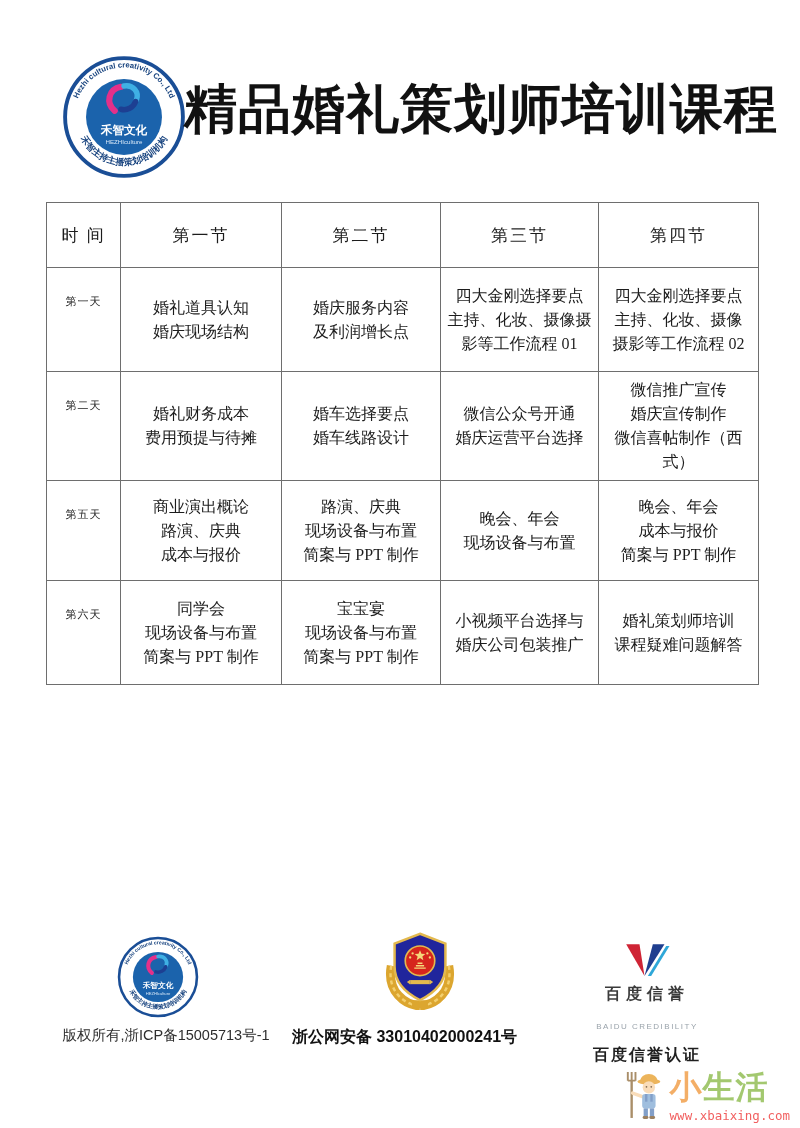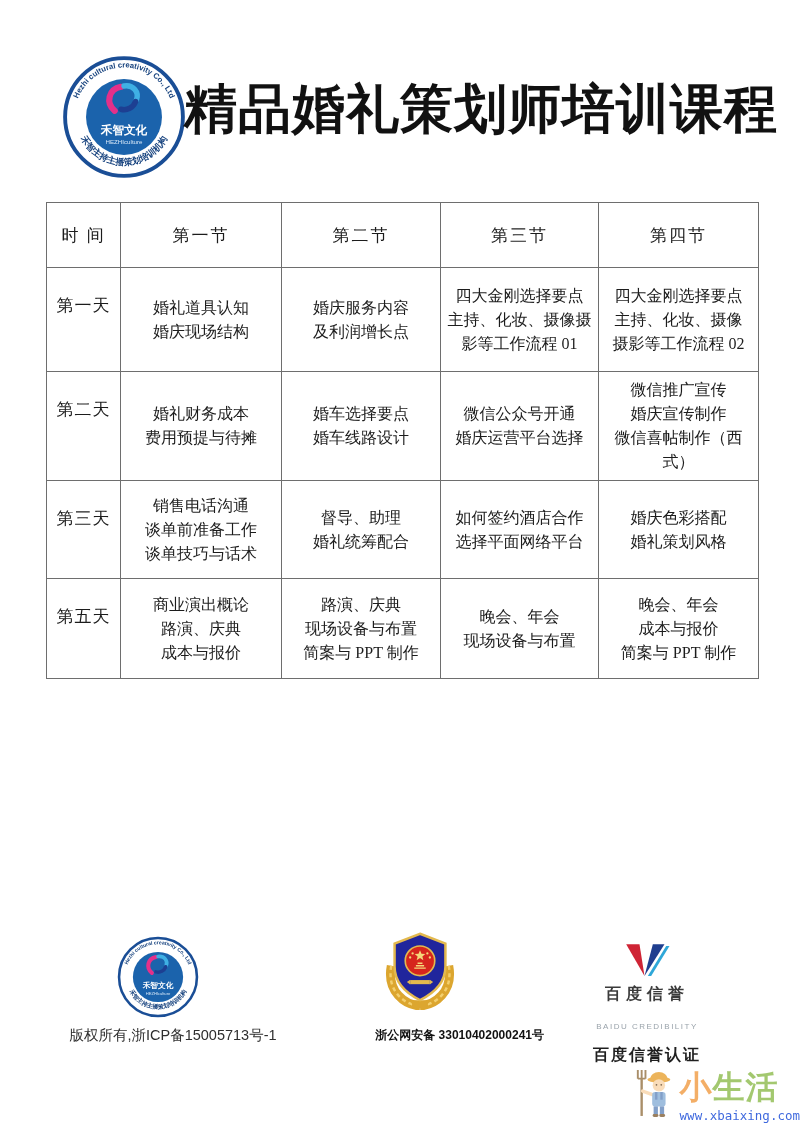--- a/index.html
+++ b/index.html
@@ -17,50 +17,50 @@
 
   
   table.course {
     position:absolute; left:46px; top:202px; width:712px;
     border-collapse:collapse; table-layout:fixed;
   }
   table.course th, table.course td {
     border:1px solid #6e6e6e; text-align:center; font-weight:400; color:#1c1c1c;
   }
   table.course th { font-size:17px; vertical-align:middle; letter-spacing:2px; }
-  td.day  { font-size:17px; vertical-align:top; padding-top:26px; letter-spacing:1px; }
+  td.day  { font-size:11px; vertical-align:top; padding-top:26px; letter-spacing:1px; }
   td.cell { font-size:16px; line-height:24px; vertical-align:middle;
             white-space:pre-line; padding:6px 1px; }
 
   
   .footer-logo-svg { position:absolute; left:117px; top:936px; width:82px; height:82px; }
   .copyright {
-    position:absolute; left:45px; top:1026px; width:256px; text-align:center;
+    position:absolute; left:38px; top:1026px; width:256px; text-align:center;
     font-family:"Liberation Sans","DejaVu Sans",sans-serif; font-size:14.5px; color:#2e2e2e;
   }
   .badge-svg { position:absolute; left:379px; top:928px; width:82px; height:82px; }
   .police-record {
-    position:absolute; left:292px; top:1027px; width:240px; text-align:right;
-    font-family:"Liberation Sans","DejaVu Sans",sans-serif; font-size:12px; font-weight:700; color:#111;margin-left:12px;
+    position:absolute; left:292px; top:1027px; width:240px; text-align:left;
+    font-family:"Liberation Sans","DejaVu Sans",sans-serif; font-size:16px; font-weight:700; color:#111;
   }
   .baidu { position:absolute; left:576px; top:940px; width:142px; text-align:center;
            font-family:"Liberation Sans","DejaVu Sans",sans-serif; }
   .baidu-v { width:50px; height:42px; display:block; margin:0 auto; }
   .baidu-name { font-size:16px; letter-spacing:5px; color:#3b3b3b; margin-top:2px;font-weight:bold; }
   .baidu-en   { font-size:8px; letter-spacing:1.5px; color:#9aa3ab; margin-top:17px; }
   .baidu-cert { font-size:16px; font-weight:700; color:#1f1f1f; margin-top:14px; letter-spacing:2px; }
 
   
-  .watermark { position:absolute; right:0; bottom:5px; display:flex; align-items:flex-start; opacity:.85; }
+  .watermark { position:absolute; right:10px; bottom:5px; display:flex; align-items:center; opacity:.85; }
   .farmer-svg { width:44px; height:54px; flex:none; }
   .wm-text { margin-left:2px; font-family:"Liberation Sans","DejaVu Sans",sans-serif; }
   .wm-chars span { font-size:32px; font-weight:700; letter-spacing:1px; }
   .wm-c0 { color:#f2a14d; } .wm-c1 { color:#93bf57; } .wm-c2 { color:#93bf57; }
   .wm-url { font-family:"DejaVu Sans Mono","Liberation Mono",monospace;
-            font-size:12.5px; color:#1d4ed8; margin-top:-2px; }
+            font-size:12.5px; color:#ef4444; margin-top:-2px; }
 </style>
 </head>
 <body>
 
 <div id="page">
 
   <svg class="logo-svg" viewBox="0 0 160 160">
     <defs>
       <path id="arcTopH" d="M16,80 A64,64 0 0 1 144,80"></path>
       <path id="arcBotH" d="M18,80 A62,62 0 0 0 142,80"></path>
@@ -116,45 +116,46 @@
       <td class="cell">婚礼财务成本
 费用预提与待摊</td>
       <td class="cell">婚车选择要点
 婚车线路设计</td>
       <td class="cell">微信公众号开通
 婚庆运营平台选择</td>
       <td class="cell">微信推广宣传
 婚庆宣传制作
 微信喜帖制作（西式）</td>
     </tr>
-    <tr style="height:98px">
-      <td class="day">第三天</td>
-      <td class="cell">销售电话沟通
-谈单前准备工作
-谈单技巧与话术</td>
-      <td class="cell">督导、助理
-婚礼统筹配合</td>
-      <td class="cell">如何签约酒店合作
-选择平面网络平台</td>
-      <td class="cell">婚庆色彩搭配
-婚礼策划风格</td>
-    </tr>
     <tr style="height:100px">
       <td class="day">第五天</td>
       <td class="cell">商业演出概论
 路演、庆典
 成本与报价</td>
       <td class="cell">路演、庆典
 现场设备与布置
 简案与 PPT 制作</td>
       <td class="cell">晚会、年会
 现场设备与布置</td>
       <td class="cell">晚会、年会
 成本与报价
 简案与 PPT 制作</td>
+    </tr>
+    <tr style="height:104px">
+      <td class="day">第六天</td>
+      <td class="cell">同学会
+现场设备与布置
+简案与 PPT 制作</td>
+      <td class="cell">宝宝宴
+现场设备与布置
+简案与 PPT 制作</td>
+      <td class="cell">小视频平台选择与
+婚庆公司包装推广</td>
+      <td class="cell">婚礼策划师培训
+课程疑难问题解答</td>
     </tr>
   </tbody>
     </table>
 
   <svg class="footer-logo-svg" viewBox="0 0 160 160">
     <defs>
       <path id="arcTopF" d="M16,80 A64,64 0 0 1 144,80"></path>
       <path id="arcBotF" d="M18,80 A62,62 0 0 0 142,80"></path>
     </defs>
     <circle cx="80" cy="80" r="76" fill="#ffffff" stroke="#1a4e96" stroke-width="5"></circle>

